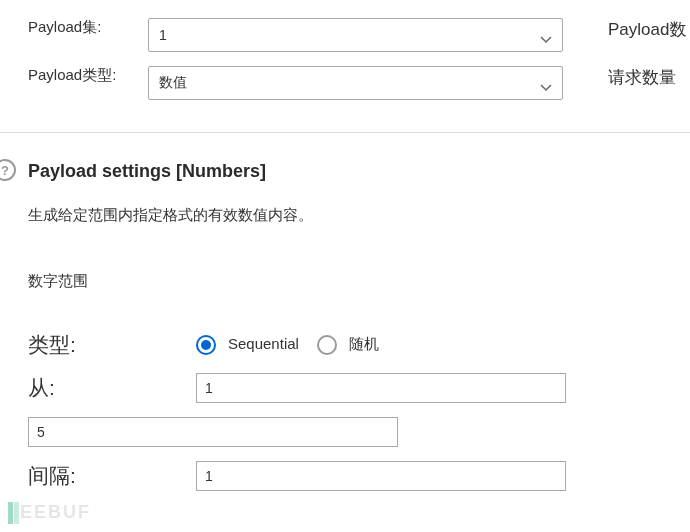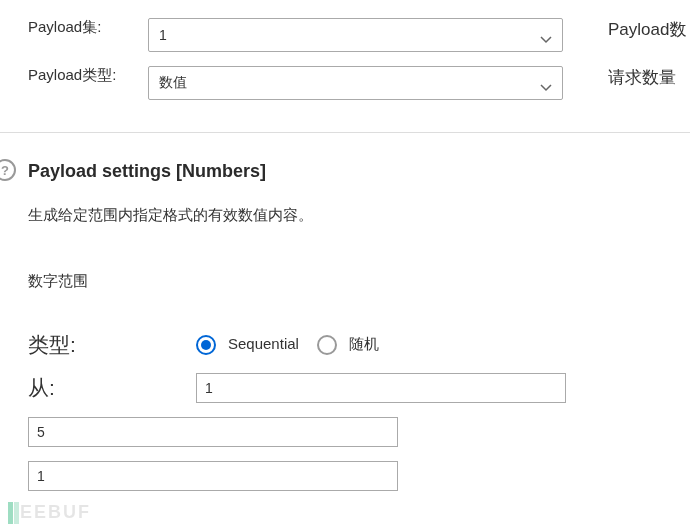--- a/index.html
+++ b/index.html
@@ -225,20 +225,21 @@
   <div class="field-row">
     <span class="flabel">从:</span>
     <input class="input" value="1" style="">
   </div>
 
   <div class="field-row">
     <input class="input" value="5" style="">
   </div>
 
   <div class="field-row">
+    <span class="flabel">间隔:</span>
     <input class="input" value="1" style="">
   </div>
 
 </div>
 
 <div class="watermark">
   <span class="bar"></span><span class="bar bar2"></span><span>EEBUF</span>
 </div>
 
 </body></html>

